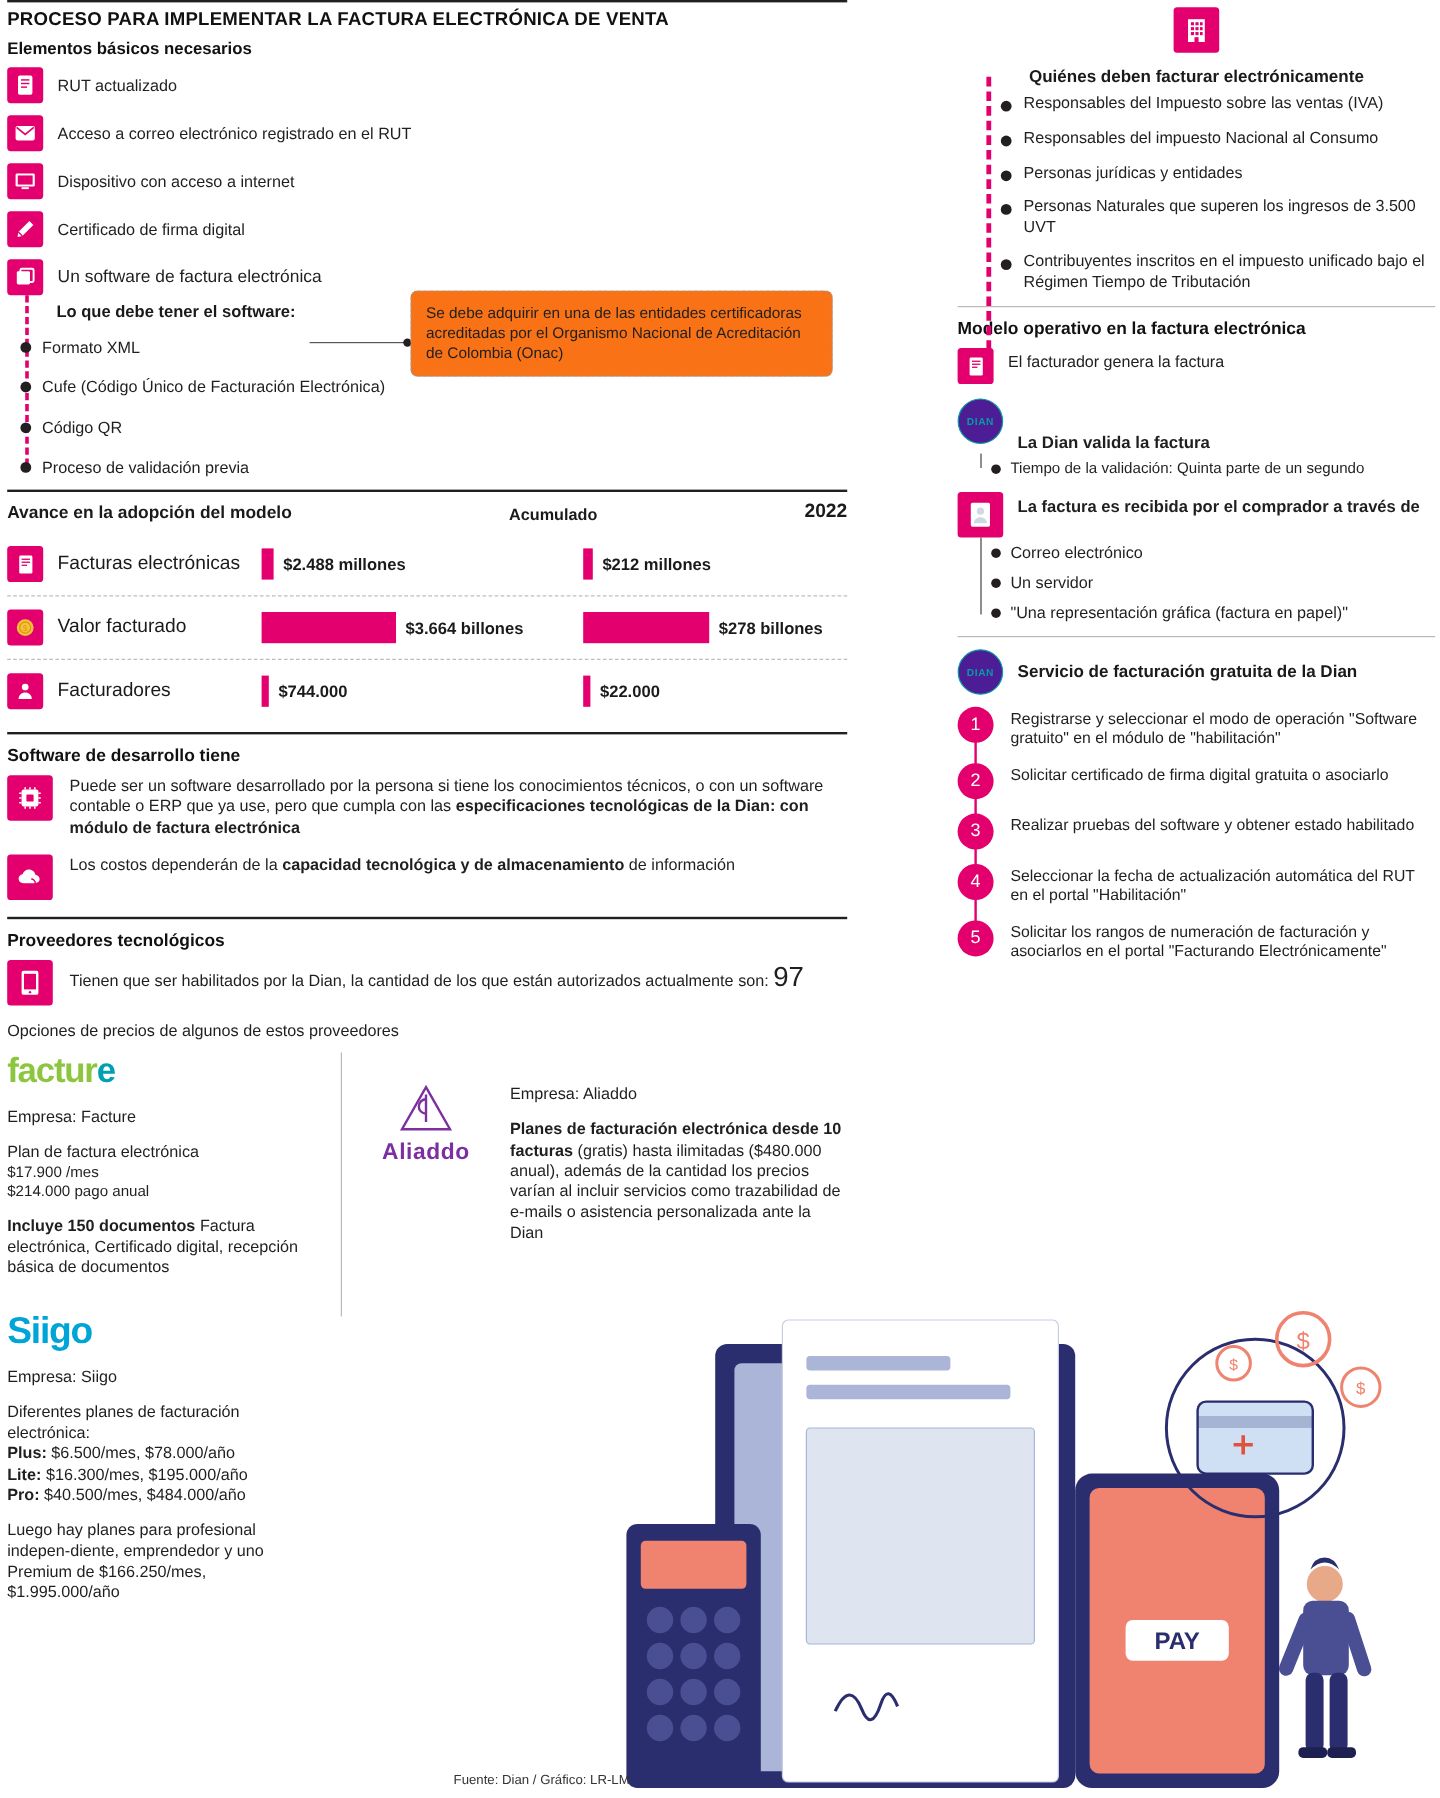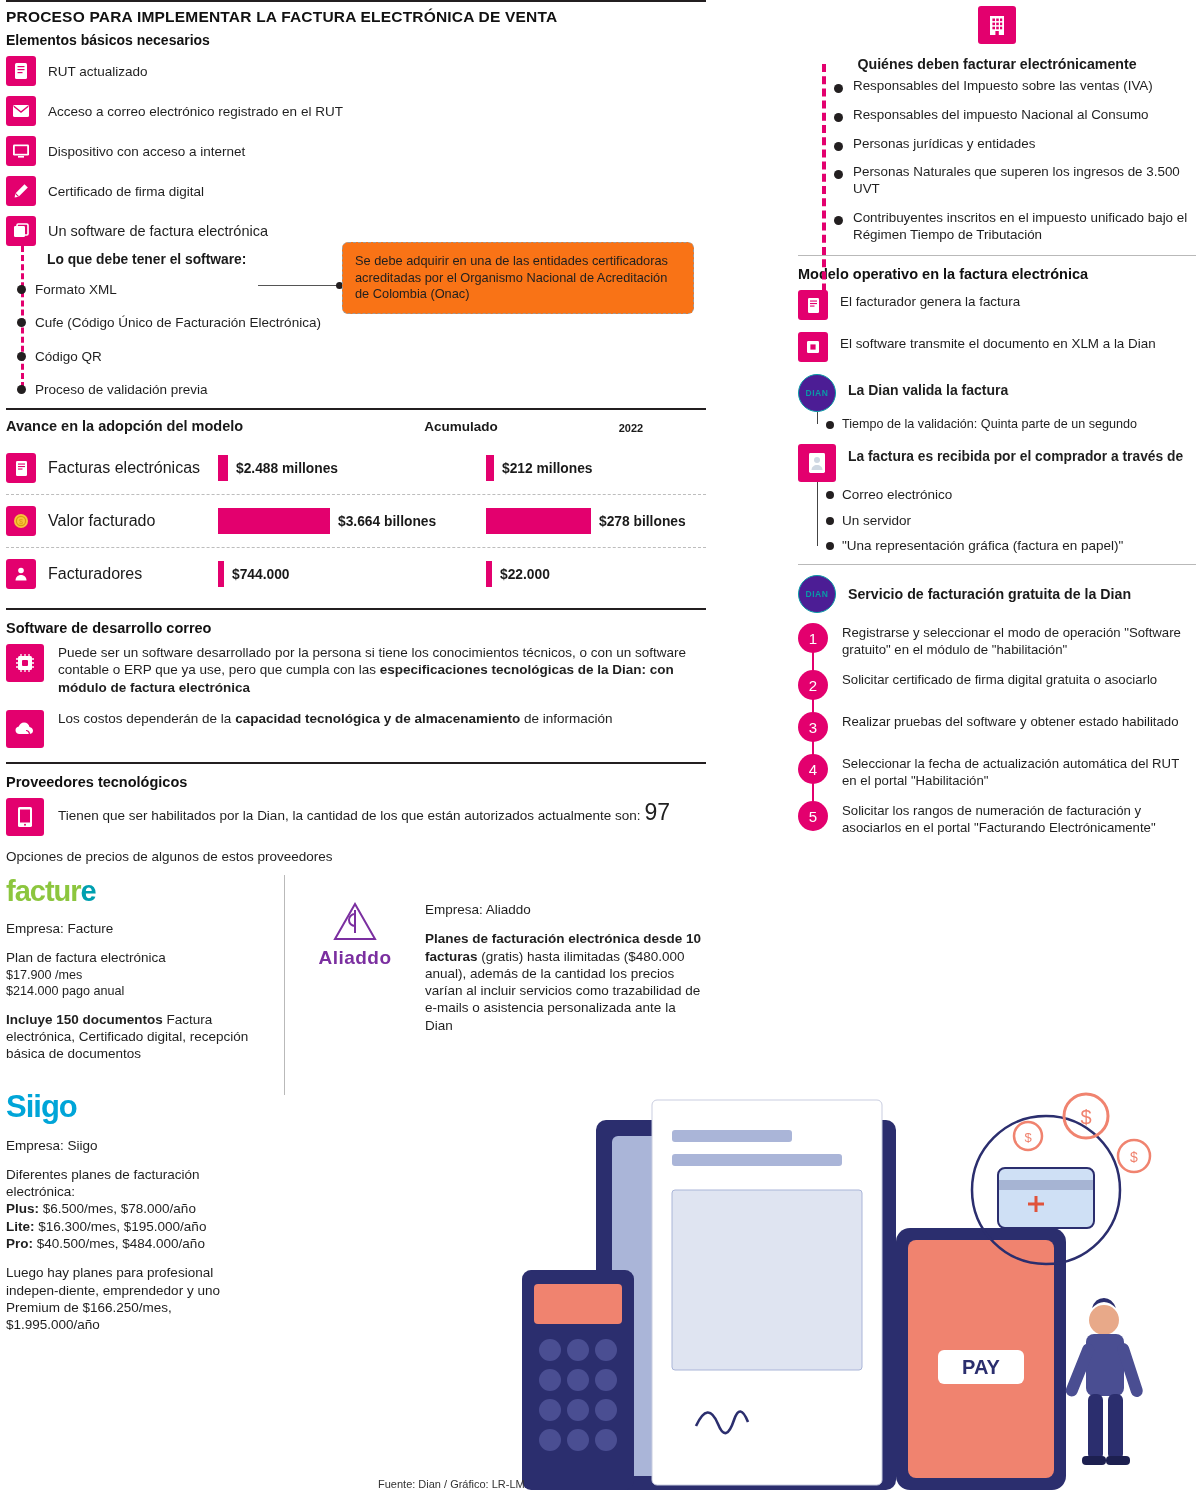--- a/index.html
+++ b/index.html
@@ -63,21 +63,21 @@
     border-left:3px dashed #e3006e;
   }
   .softlist .lbl { font-size:13.8px; font-weight:bold; margin:0 0 14px 4px; }
   .softitem { display:flex; align-items:center; gap:9px; margin-bottom:16px; position:relative; }
   .bullet { width:9px; height:9px; border-radius:50%; background:#231f20; flex:0 0 9px; margin-left:-26px; }
 
   
   .adopt-head { display:flex; align-items:flex-end; margin:8px 0 8px 0; }
   .adopt-head .h-left { font-size:14.5px; font-weight:bold; flex:1; }
   .adopt-head .h-acc { font-size:13.5px; font-weight:bold; width:190px; text-align:center; }
-  .adopt-head .h-year { font-size:11px; font-weight:bold; width:150px; text-align:center; }
+  .adopt-head .h-year { font-size:16px; font-weight:bold; width:150px; text-align:right; }
   .adopt-row { display:flex; align-items:center; padding:11px 0; }
   .adopt-row + .adopt-row { border-top:1px dashed #bdbdbd; }
   .adopt-row .lab { display:flex; align-items:center; gap:12px; width:212px; }
   .adopt-row .lab span { font-size:16px; }
   .barwrap { display:flex; align-items:center; }
   .bar { background:#e3006e; height:26px; }
   .barval { font-size:13.8px; font-weight:bold; margin-left:8px; white-space:nowrap; }
   .cell-acc { width:268px; display:flex; align-items:flex-end; }
   .cell-2022 { flex:1; display:flex; align-items:center; }
 
@@ -314,21 +314,21 @@
               <div class="bar" style="width:6px;"></div>
           <span class="barval">$22.000</span>
             </div>
         </div>
       </div>
     </div>
 
     <div class="rule" style="margin-top:8px;"></div>
 
     <div>
-      <h2 class="sec">Software de desarrollo correo</h2>
+      <h2 class="sec">Software de desarrollo tiene</h2>
       <div class="blockrow">
         <div class="tile tile-lg">
           <svg width="22" height="22" viewBox="0 0 22 22">
               <rect x="4" y="4" width="14" height="14" rx="1.5" fill="#fff"></rect>
               <rect x="8" y="8" width="6" height="6" rx="1" fill="#e3006e"></rect>
               <g stroke="#fff" stroke-width="1.3">
                 <line x1="7" y1="2" x2="7" y2="4"></line>
                 <line x1="11" y1="2" x2="11" y2="4"></line>
                 <line x1="15" y1="2" x2="15" y2="4"></line>
                 <line x1="7" y1="18" x2="7" y2="20"></line>
@@ -481,35 +481,26 @@
           <svg width="15" height="17" viewBox="0 0 15 17">
               <rect x="2" y="1" width="11" height="15" rx="1.2" fill="#fff"></rect>
               <rect x="4" y="3.5" width="7" height="1.1" fill="#e3006e"></rect>
               <rect x="4" y="6" width="7" height="1.1" fill="#e3006e"></rect>
               <rect x="4" y="8.5" width="4.5" height="1.1" fill="#e3006e"></rect>
             </svg>
         </div>
         <div class="txt">El facturador genera la factura</div>
       </div>
 
-      <div class="op-row">
-        <div class="tile">
-          <svg width="18" height="18" viewBox="0 0 18 18">
-              <rect x="3" y="3" width="12" height="12" rx="1.2" fill="#fff"></rect>
-              <rect x="6.4" y="6.4" width="5.2" height="5.2" fill="#e3006e"></rect>
-            </svg>
-        </div>
-        <div class="txt">El software transmite el documento en XLM a la Dian</div>
-      </div>
 
       <div class="op-row" style="margin-bottom:4px;">
         <div class="dian-circle">
             <span>DIAN</span>
           </div>
-        <div class="txt" style="font-size:14px;font-weight:bold;padding-top:8px;">La Dian valida la factura</div>
+        <div class="txt" style="font-size:14px;font-weight:bold;padding-top:8px;margin-top:20px;">La Dian valida la factura</div>
       </div>
       <div class="indent-line" style="margin-bottom:12px;">
         <div class="tick">
             <span class="dot"></span>
           <span class="txt small">Tiempo de la validación: Quinta parte de un segundo</span>
           </div>
       </div>
 
       <div class="op-row" style="margin-bottom:4px;">
         <div class="tile tile-lg">

